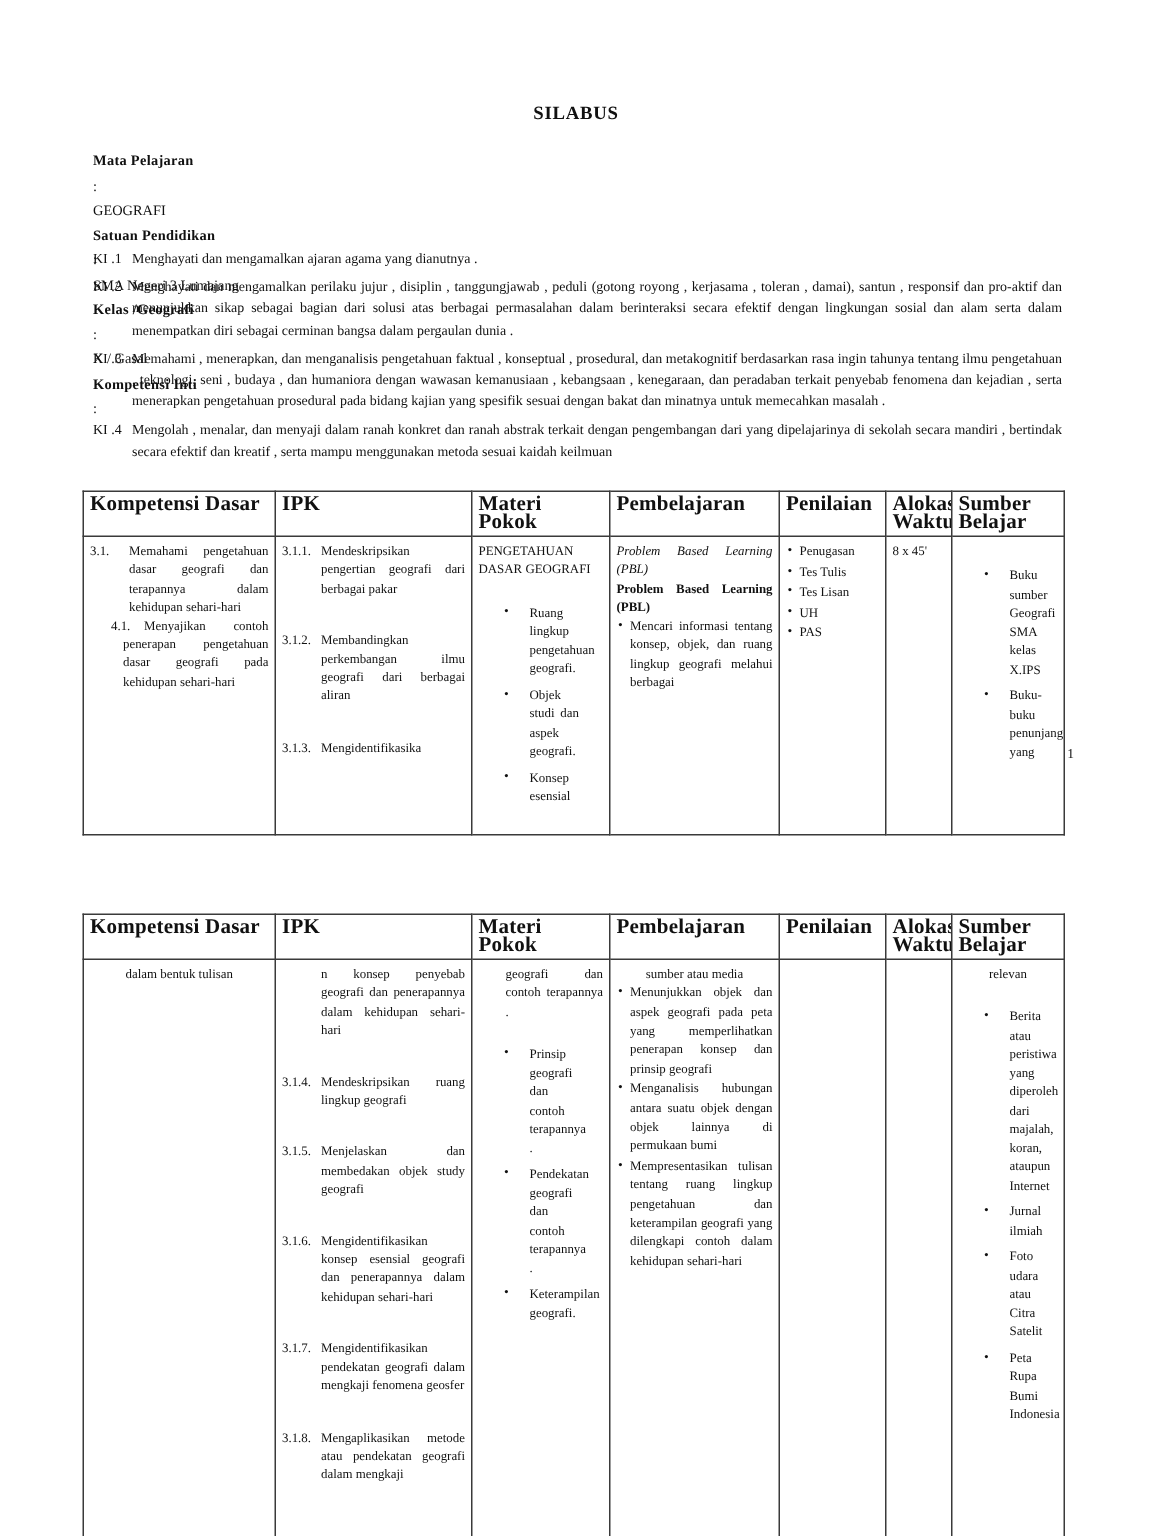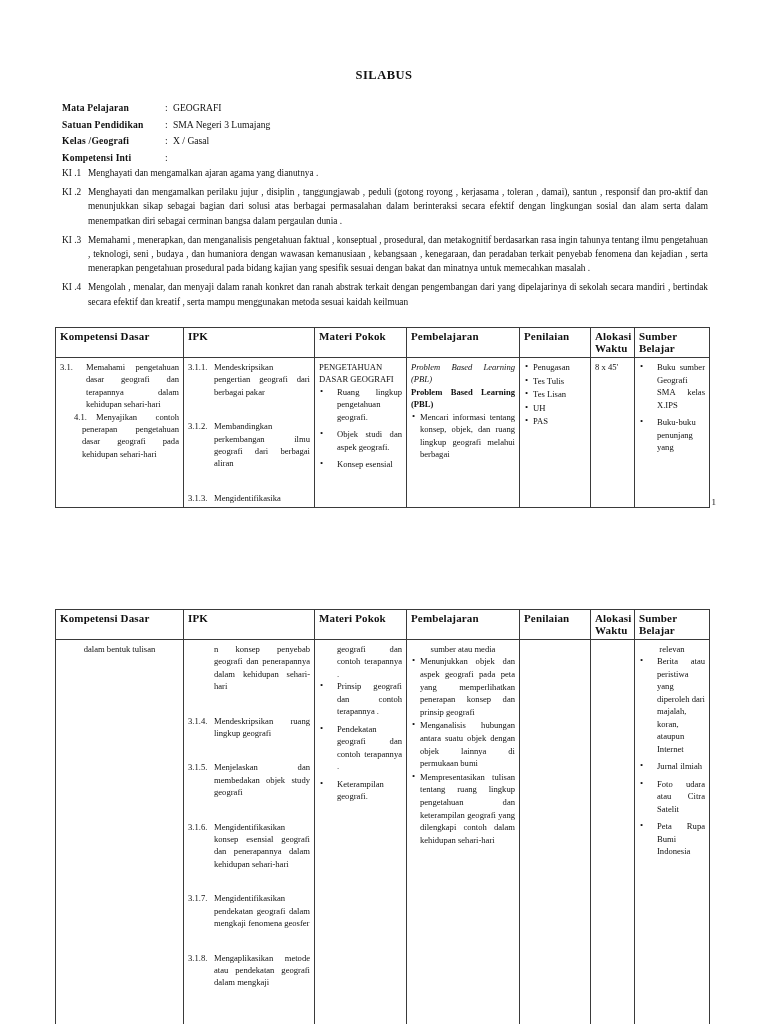--- a/index.html
+++ b/index.html
@@ -34,20 +34,21 @@
     position: absolute;
     left: 62px;
     top: 100px;
     width: 620px;
     font-size: 9.6px;
   }
   .meta-row {
     display: flex;
     line-height: 16.5px;
     white-space: nowrap;
+    flex-direction: column;
   }
   .meta-label {
     width: 103px;
     font-weight: bold;
     letter-spacing: 0.2px;
   }
   .meta-colon {
     width: 8px;
   }
   .meta-value {
@@ -83,21 +84,21 @@
   }
   table.silabus td, table.silabus th {
     border: 1px solid #3a3a3a;
     vertical-align: top;
     padding: 3px 4px 3px 4px;
     overflow: hidden;
   }
   table.silabus th {
     font-weight: bold;
     text-align: left;
-    font-size: 11px;
+    font-size: 14px;
     letter-spacing: 0.15px;
     line-height: 11.5px;
     height: 14px;
     margin-left: 22px;
   }
   .cell-block { line-height: 12.4px; }
   .just { text-align: justify; text-align-last: left; }
   .hang {
     padding-left: 26px;
     text-indent: -26px;
@@ -128,21 +129,21 @@
     line-height: 12.6px;
   }
   ul.bl-tight > li:before {
     content: "\2022";
     position: absolute;
     left: -8px;
     top: -1px;
     font-size: 9px;
   }
   ul.bl-ind {
-    margin: 0;
+    margin: 16px;
     padding: 0 0 0 10px;
     list-style: none;
   }
   ul.bl-ind > li {
     position: relative;
     margin-bottom: 5px;
     line-height: 12.5px;
     padding-left: 8px;
   }
   ul.bl-ind > li:before {

